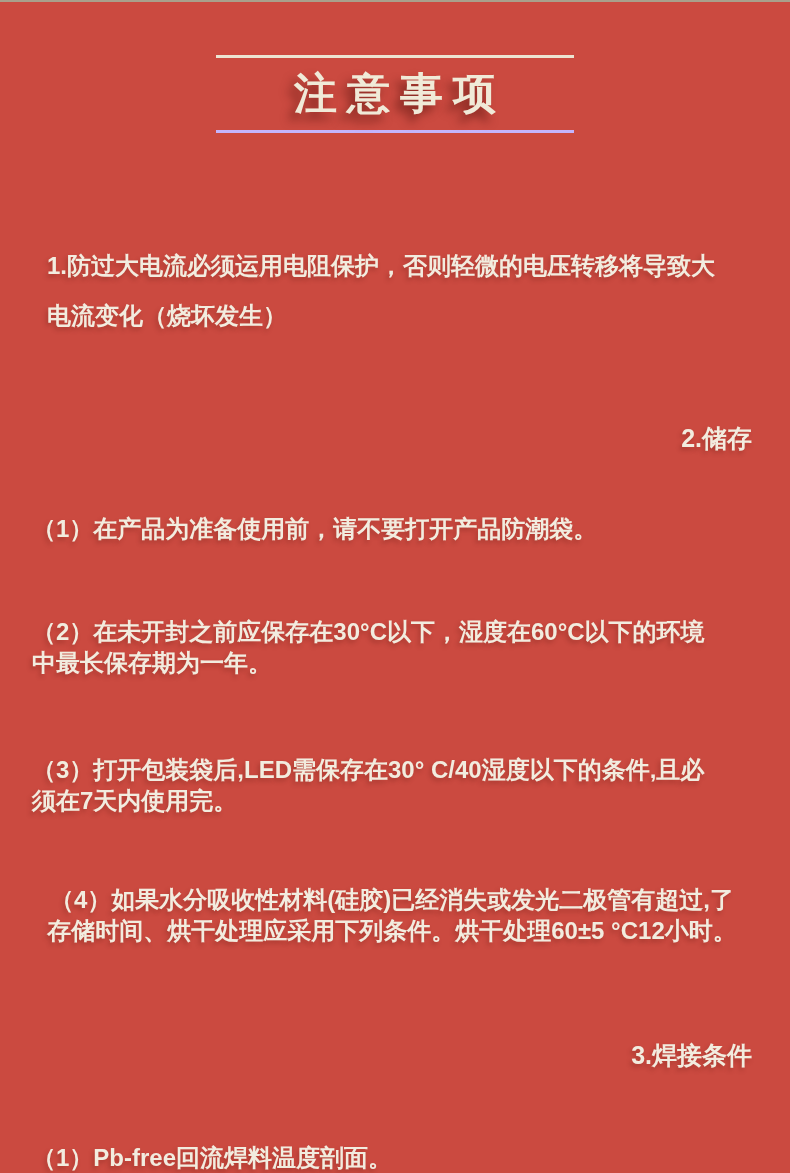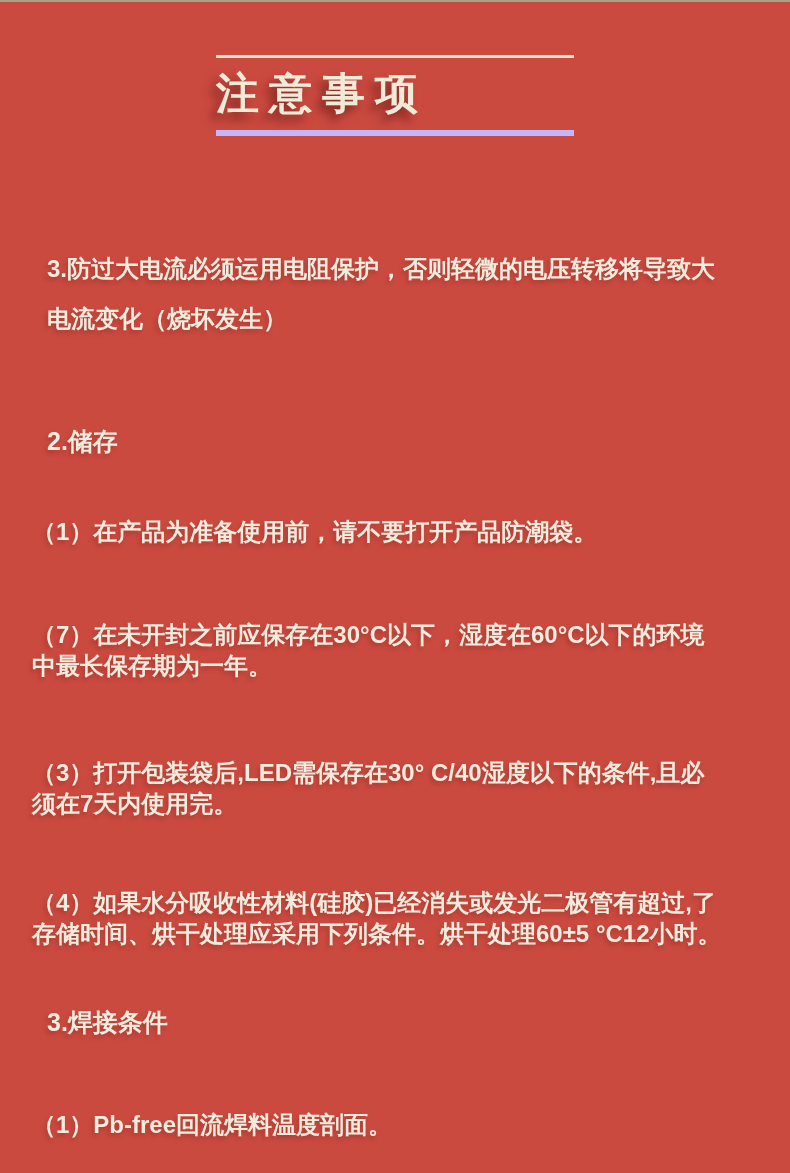--- a/index.html
+++ b/index.html
@@ -17,22 +17,23 @@
   }
   .top-strip {
     width: 100%;
     height: 2px;
     background: #a9a08c;
   }
   .header {
     width: 358px;
     margin: 53px auto 0 auto;
     border-top: 3px solid #ece4d2;
-    border-bottom: 6px solid #c4b5fd;
+    border-bottom: 3px solid #c4b5fd;
     padding: 12px 0 14px 0;
+    text-align: center;
   }
   .title {
     font-size: 43px;
     line-height: 46px;
     letter-spacing: 10px;
     margin-right: -10px;
     color: #f0ead8;
     text-shadow: -6px 7px 10px rgba(105, 28, 22, 0.75);
   }
   .content {
@@ -46,52 +47,53 @@
   }
   .para, .heading, .item {
     margin: 0;
   }
   .loose {
     line-height: 50px;
   }
   .heading {
     font-size: 25px;
     line-height: 34px;
+    text-align: right;
   }
   .item {
     line-height: 31px;
   }
   .mt-p1     { margin-top: 52px; }
   .mt-h2     { margin-top: 24px; }
   .mt-i1     { margin-top: 2px; }
   .mt-i2     { margin-top: 16px; }
   .mt-i3     { margin-top: 20px; }
-  .mt-i4     { margin-top: 12px; }
-  .mt-h3     { }
+  .mt-i4     { margin-top: 12px; text-align: center; }
+  .mt-h3     { margin-top: 36px; }
   .mt-s3i1   { margin-top: 14px; }
 </style>
 </head>
 <body>
 
 <div class="top-strip"></div>
 
 <div class="header">
   <div class="title">注意事项</div>
 </div>
 
 <div class="content">
 
-  <p class="para indent loose mt-p1">3.防过大电流必须运用电阻保护，否则轻微的电压转移将导致大
+  <p class="para indent loose mt-p1">1.防过大电流必须运用电阻保护，否则轻微的电压转移将导致大
 电流变化（烧坏发生）</p>
 
   <h2 class="heading indent mt-h2">2.储存</h2>
 
   <p class="item mt-i1">（1）在产品为准备使用前，请不要打开产品防潮袋。</p>
 
-  <p class="item mt-i2">（7）在未开封之前应保存在30°C以下，湿度在60°C以下的环境
+  <p class="item mt-i2">（2）在未开封之前应保存在30°C以下，湿度在60°C以下的环境
 中最长保存期为一年。</p>
 
   <p class="item mt-i3">（3）打开包装袋后,LED需保存在30° C/40湿度以下的条件,且必
 须在7天内使用完。</p>
 
   <p class="item mt-i4">（4）如果水分吸收性材料(硅胶)已经消失或发光二极管有超过,了
 存储时间、烘干处理应采用下列条件。烘干处理60±5 °C12小时。</p>
 
   <h2 class="heading indent mt-h3">3.焊接条件</h2>
 

